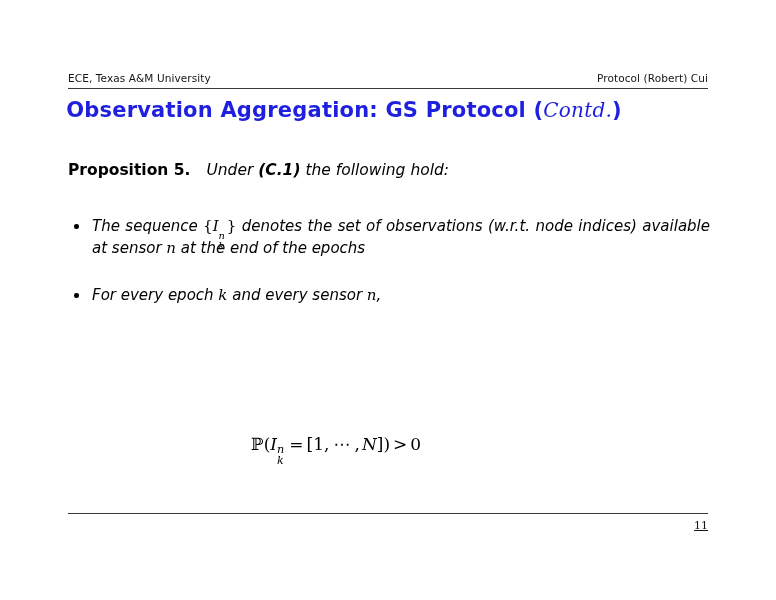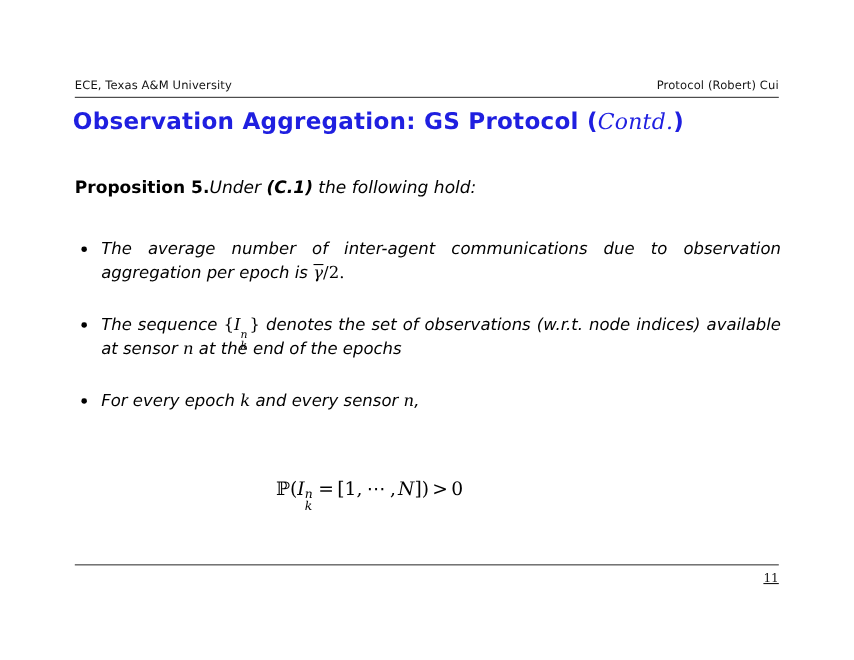--- a/index.html
+++ b/index.html
@@ -79,20 +79,21 @@
     font-size: 15.5px;
     line-height: 20px;
     white-space: nowrap;
   }
   .prop-label {
     font-weight: bold;
     font-style: normal;
   }
   .prop-body {
     font-style: italic;
+    margin-left: 16px;
     text-align: center;
   }
   .prop-body b { font-weight: bold; font-style: italic; }
 
   
   .bullets {
     position: absolute;
     left: 68px;
     top: 216px;
     width: 642px;
@@ -211,23 +212,20 @@
   <div class="title">
     <span>Observation Aggregation: GS Protocol (</span><span class="mathit">Contd.</span><span>)</span>
   </div>
 
   <div class="proposition">
     <span class="prop-label">Proposition 5.</span><span class="prop-body"><span>Under </span><b>(C.1)</b><span> the following hold:</span></span>
   </div>
 
   <div class="bullets">
 
-    <div class="bullet">
-      <span class="dot"></span><span>The average number of inter-agent communications due to observation aggregation per epoch is </span><span class="math"><span class="overline">γ</span></span><span class="mathup">/2.</span>
-    </div>
 
     <div class="bullet">
       <span class="dot"></span><span>The sequence </span><span class="mathup">{</span><span class="scriptI">I</span><span class="subsup"><span class="s-sub">k</span><span class="s-sup">n</span></span><span class="subsup-pad"></span><span class="mathup">}</span><span> denotes the set of observations (w.r.t. node indices) available at sensor </span><span class="math">n</span><span> at the end of the epochs</span>
     </div>
 
     <div class="bullet">
       <span class="dot"></span><span>For every epoch </span><span class="math">k</span><span> and every sensor </span><span class="math">n</span><span>,</span>
     </div>
 
   </div>

